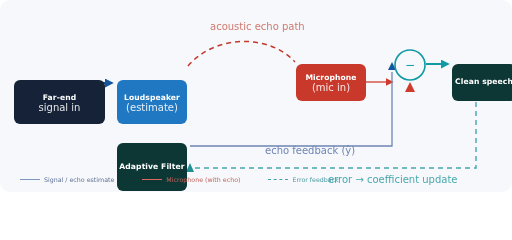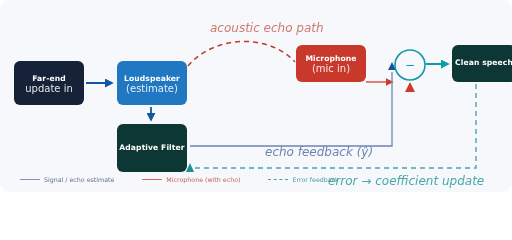--- a/index.html
+++ b/index.html
@@ -26,49 +26,49 @@
   .node {
     position: absolute;
     border-radius: 6px;
     display: flex;
     flex-direction: column;
     align-items: center;
     justify-content: center;
     color: #ffffff;
     z-index: 3;
     box-sizing: border-box;
+    margin-top: 19px;
   }
   .node .title {
     font-size: 7.6px;
     font-weight: bold;
     letter-spacing: 0.1px;
     line-height: 10px;
     text-align: center;
     white-space: nowrap;
   }
   .node .sub {
     font-size: 10px;
     font-weight: normal;
     line-height: 9px;
     opacity: 0.88;
     text-align: center;
     white-space: nowrap;
   }
-  #node-farend   { left: 14px;  top: 61px;  width: 70px; height: 44px; background: #152238; }
+  #node-farend   { left: 14px;  top: 61px;  width: 91px; height: 44px; background: #152238; }
   #node-speaker  { left: 117px; top: 61px;  width: 70px; height: 44px; background: #1f78c1; }
   #node-mic      { left: 296px; top: 45px;  width: 70px; height: 37px; background: #c8392b; }
   #node-filter   { left: 117px; top: 124px; width: 70px; height: 48px; background: #0d3734; }
   #node-clean    { left: 452px; top: 45px;  width: 64px; height: 37px; background: #0d3734; }
   #node-clean .title { line-height: 10.5px; white-space: normal; }
   #node-filter .title { line-height: 10.5px; white-space: normal; }
 
   .edge-label {
     position: absolute;
-    font-style: italic;
-    font-size: 12px;
+    font-size: 10px;
     white-space: nowrap;
     z-index: 4;
   }
   #label-acoustic { left: 210px; top: 21px;  color: #cf7a70; }
   #label-echoest  { left: 265px; top: 145px; color: #6d84b4; }
   #label-coeff    { left: 328px; top: 174px; color: #47a9ad; }
 
   #legend {
     position: absolute;
     left: 0;
@@ -128,21 +128,21 @@
     <circle cx="410" cy="65" r="15" fill="#f7f8fb" stroke="#0f9aa6" stroke-width="1.6"></circle>
 
     <line x1="426" y1="64" x2="448" y2="64" stroke="#0f9aa6" stroke-width="1.8" marker-end="url(#arrow-teal)"></line>
 
     <path d="M 476 84 L 476 168 L 190 168" fill="none" stroke="#45a5ae" stroke-width="1.4" stroke-dasharray="5 4"></path>
     <path d="M 186 172 L 194 172 L 190 163 z" fill="#1f8f92"></path>
   </svg>
 
   <div class="node" id="node-farend">
     <span class="title">Far-end</span>
-    <span class="sub">update in</span>
+    <span class="sub">signal in</span>
   </div>
 
   <div class="node" id="node-speaker">
     <span class="title">Loudspeaker</span>
     <span class="sub">(estimate)</span>
   </div>
 
   <div class="node" id="node-mic">
     <span class="title">Microphone</span>
     <span class="sub">(mic in)</span>

